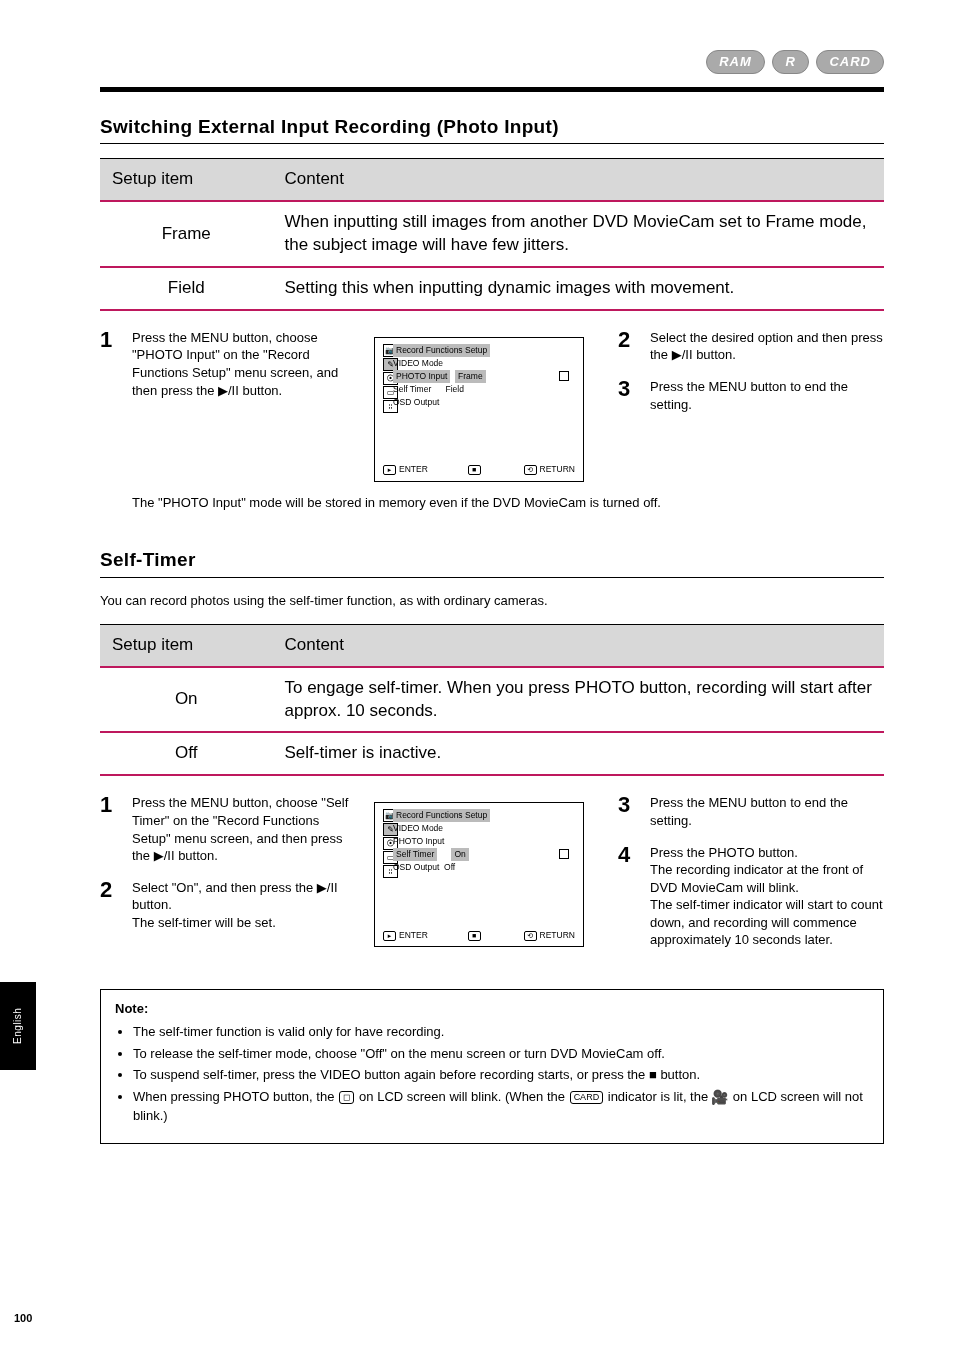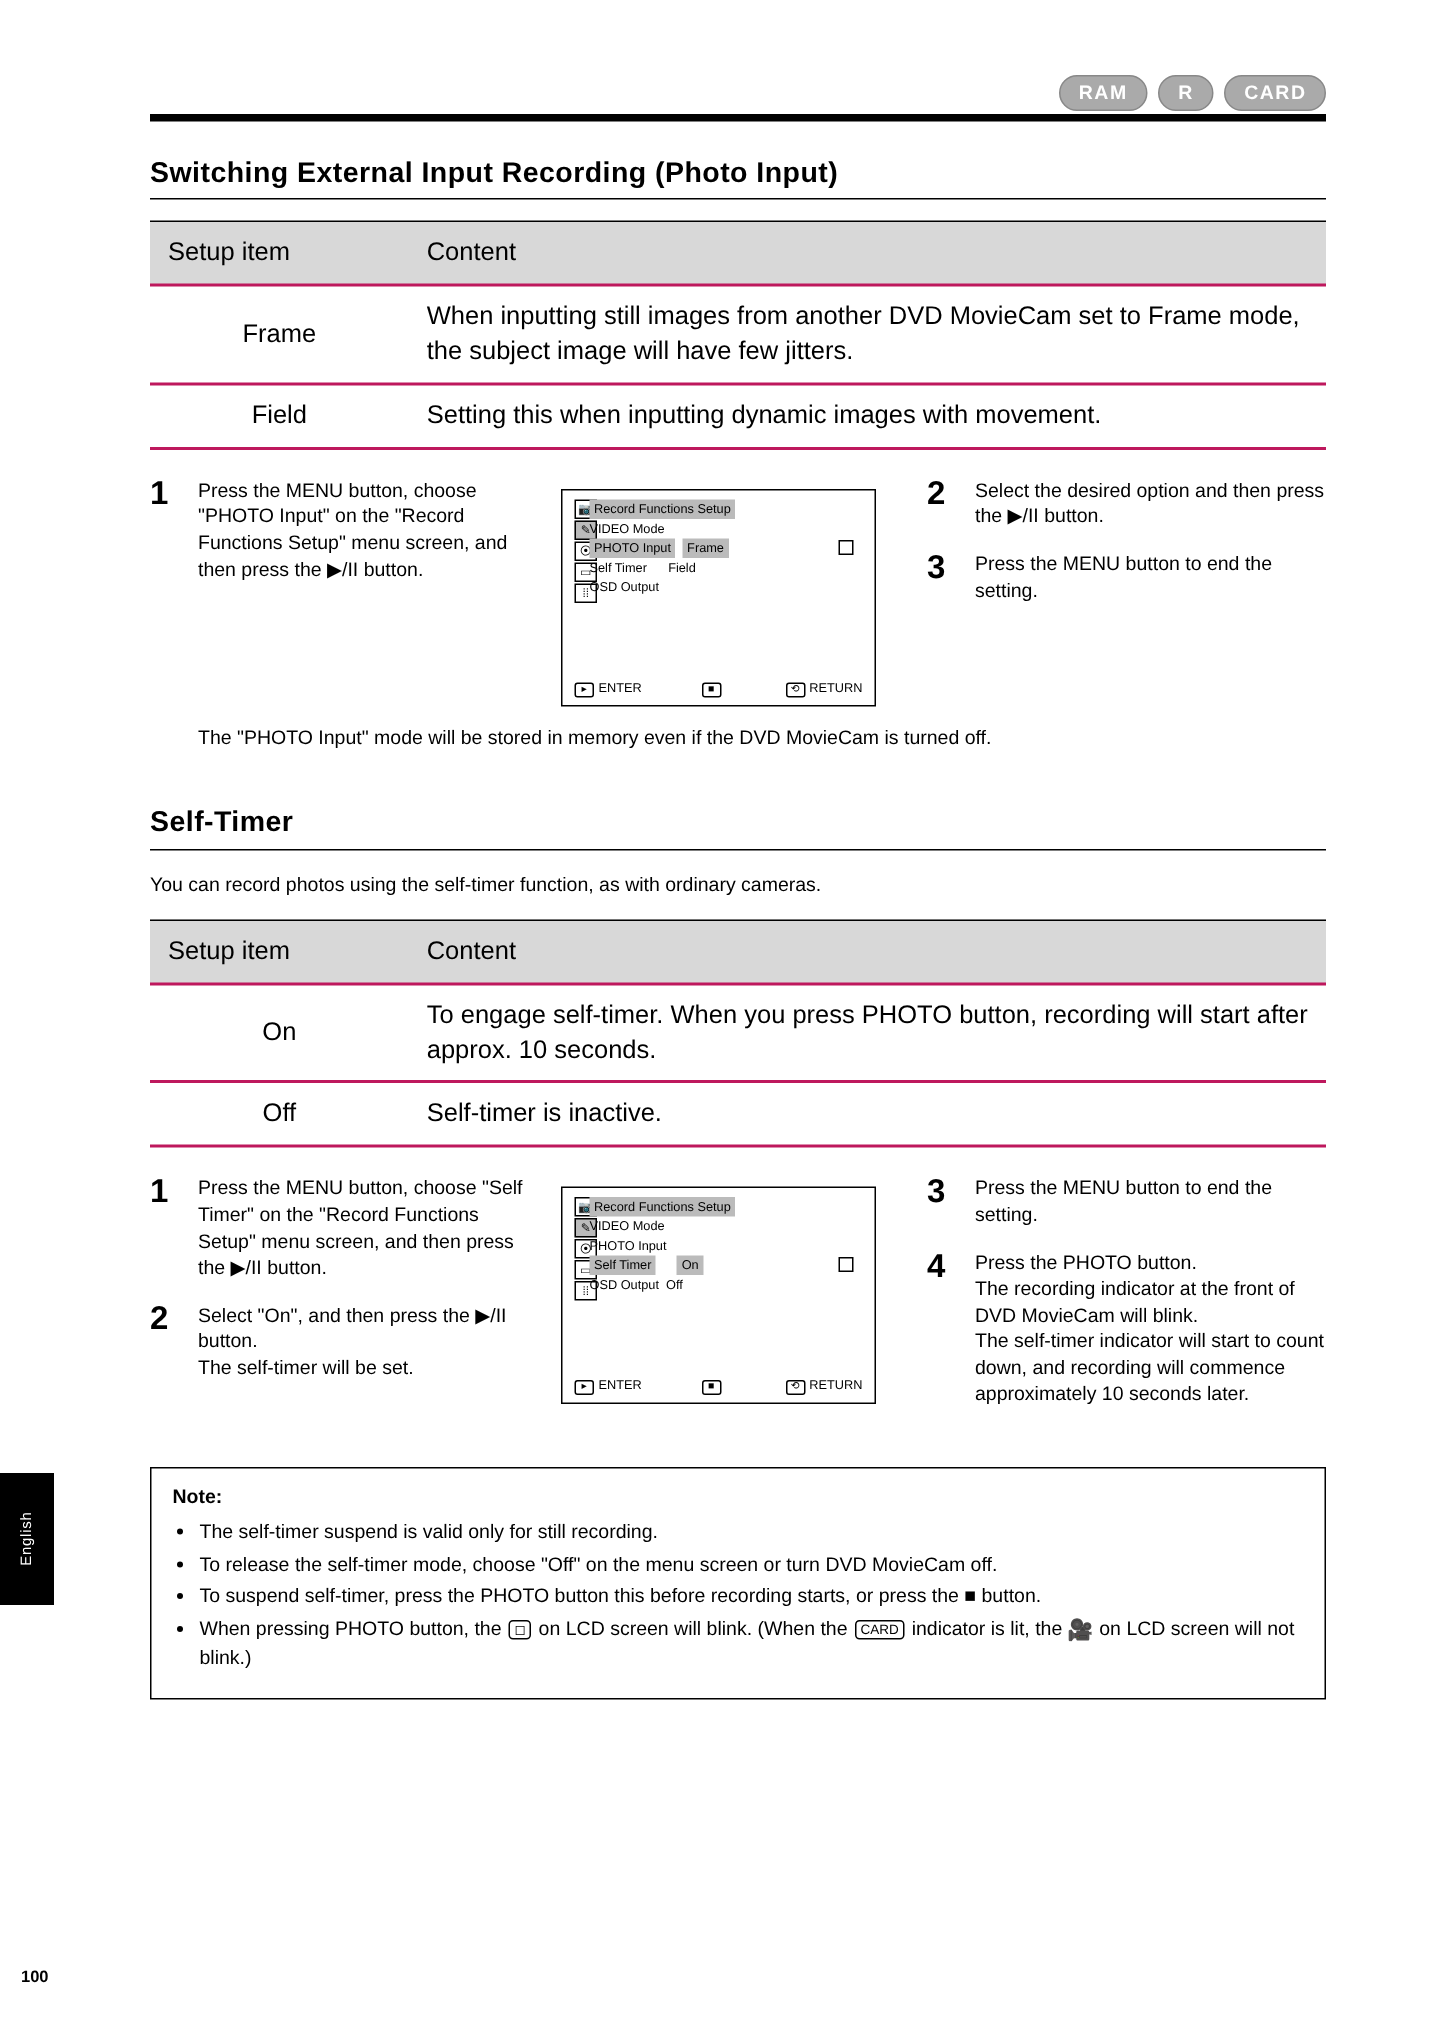--- a/index.html
+++ b/index.html
@@ -11,21 +11,22 @@
     color: #000;
     position: relative;
     font-size: 13px;
     line-height: 1.35;
   }
   .page {
     padding: 50px 70px 40px 100px;
   }
   .badges {
     text-align: right;
-    margin-bottom: 2px;
+    margin-bottom: 13px;
+    font-style: italic;
   }
   .badge {
     display: inline-block;
     border-radius: 12px;
     padding: 2px 12px;
     font-size: 13px;
     margin-left: 4px;
     vertical-align: middle;
   }
   .badge-outline {
@@ -390,23 +391,23 @@
             <span>The recording indicator at the front of DVD MovieCam will blink.</span><br>
             <span>The self-timer indicator will start to count down, and recording will commence approximately 10 seconds later.</span>
           </div>
         </div>
       </div>
     </div>
 
     <div class="footer-box">
       <div class="note-head">Note:</div>
       <ul>
-        <li>The self-timer suspend is valid only for still recording.</li>
+        <li>The self-timer function is valid only for have recording.</li>
         <li>To release the self-timer mode, choose "Off" on the menu screen or turn DVD MovieCam off.</li>
-        <li>To suspend self-timer, press the PHOTO button this before recording starts, or press the ■ button.</li>
+        <li>To suspend self-timer, press the VIDEO button again before recording starts, or press the ■ button.</li>
         <li>
           <span>When pressing PHOTO button, the </span><span class="inline-icon">◻</span><span> on LCD screen will blink. (When the </span><span class="inline-icon">CARD</span><span> indicator is lit, the </span><span class="vidcam">🎥</span><span> on LCD screen will not blink.)</span>
         </li>
       </ul>
     </div>
   </div>
 </div>
 
 <div class="side-tab">
     <span>English</span>

